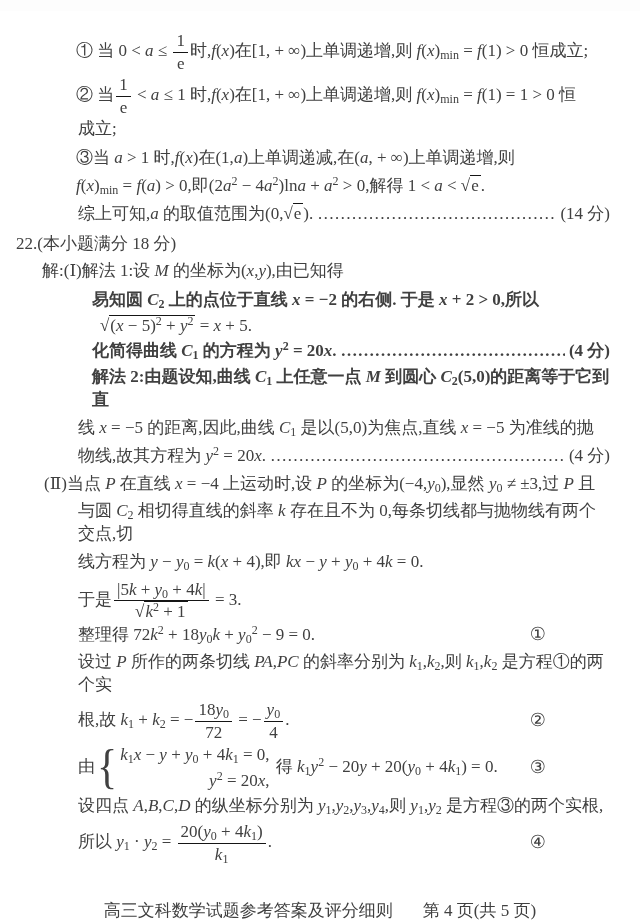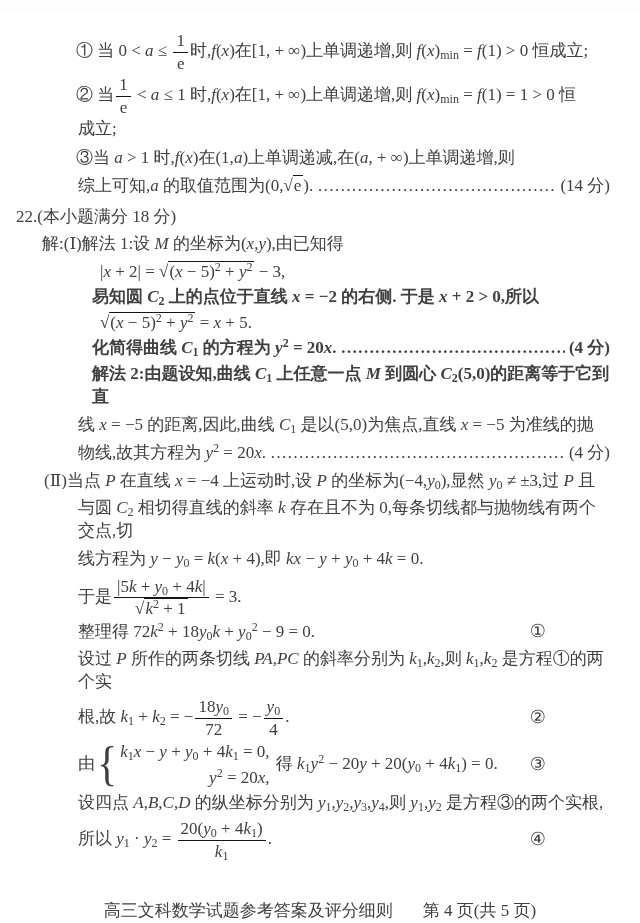--- a/index.html
+++ b/index.html
@@ -52,28 +52,28 @@
 </style>
 </head>
 <body>
 
 <div class="page" style="background: rgb(255, 255, 255); color: #404040; margin-top: 11px;">
   <div class="content" id="doc">
       <div class="line in-list mb2">① 当 0 &lt; <i>a</i> ≤ <span class="fr"><span class="n">1</span><span class="d">e</span></span>时,<i>f</i>(<i>x</i>)在[1, + ∞)上单调递增,则 <i>f</i>(<i>x</i>)<sub>min</sub> = <i>f</i>(1) &gt; 0 恒成立;</div>
       <div class="line in-list mb0">② 当<span class="fr"><span class="n">1</span><span class="d">e</span></span> &lt; <i>a</i> ≤ 1 时,<i>f</i>(<i>x</i>)在[1, + ∞)上单调递增,则 <i>f</i>(<i>x</i>)<sub>min</sub> = <i>f</i>(1) = 1 &gt; 0 恒</div>
       <div class="line in-body mb6">成立;</div>
       <div class="line in-list mb6">③当 <i>a</i> &gt; 1 时,<i>f</i>(<i>x</i>)在(1,<i>a</i>)上单调递减,在(<i>a</i>, + ∞)上单调递增,则</div>
+      <div class="line in-list mb5"><i>f</i>(<i>x</i>)<sub>min</sub> = <i>f</i>(<i>a</i>) &gt; 0,即(2<i>a</i><sup>2</sup> − 4<i>a</i><sup>2</sup>)ln<i>a</i> + <i>a</i><sup>2</sup> &gt; 0,解得 1 &lt; <i>a</i> &lt; <span class="sq"><span class="r">e</span></span>.</div>
       <div class="line in-body flexline mb8">
         <span>综上可知,<i>a</i> 的取值范围为(0,<span class="sq"><span class="r">e</span></span>).</span>
         <span class="ldr"></span>
         <span>(14 分)</span>
       </div>
       <div class="line in-q mt4 mb5">22.(本小题满分 18 分)</div>
       <div class="line in-jie mb6">解:(Ⅰ)解法 1:设 <i>M</i> 的坐标为(<i>x</i>,<i>y</i>),由已知得</div>
-      <div class="line in-math mb2">|<i>x</i> + 2| = <span class="sq"><span class="r">(<i>x</i> − 5)<sup>2</sup> + <i>y</i><sup>2</sup></span></span> − 3,</div>
       <div class="line in-body1 mb4">易知圆 <i>C</i><sub>2</sub> 上的点位于直线 <i>x</i> = −2 的右侧. 于是 <i>x</i> + 2 &gt; 0,所以</div>
       <div class="line in-math mb2"><span class="sq"><span class="r">(<i>x</i> − 5)<sup>2</sup> + <i>y</i><sup>2</sup></span></span> = <i>x</i> + 5.</div>
       <div class="line in-body1 flexline mb4">
         <span>化简得曲线 <i>C</i><sub>1</sub> 的方程为 <i>y</i><sup>2</sup> = 20<i>x</i>.</span>
         <span class="ldr"></span>
         <span>(4 分)</span>
       </div>
       <div class="line in-body1 mb6">解法 2:由题设知,曲线 <i>C</i><sub>1</sub> 上任意一点 <i>M</i> 到圆心 <i>C</i><sub>2</sub>(5,0)的距离等于它到直</div>
       <div class="line in-body mb6">线 <i>x</i> = −5 的距离,因此,曲线 <i>C</i><sub>1</sub> 是以(5,0)为焦点,直线 <i>x</i> = −5 为准线的抛</div>
       <div class="line in-body flexline mb5">

